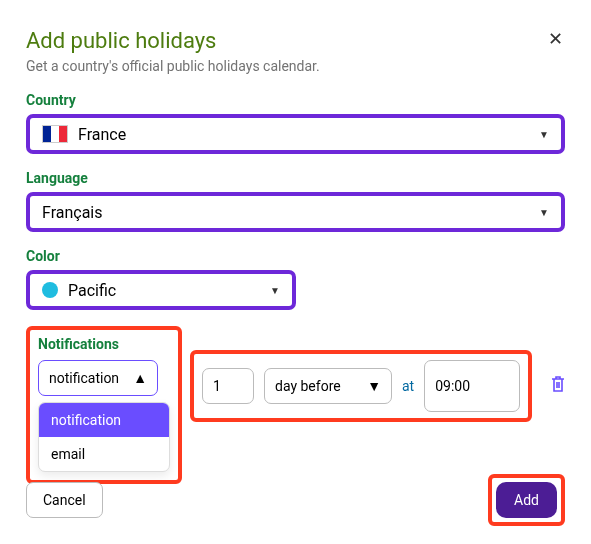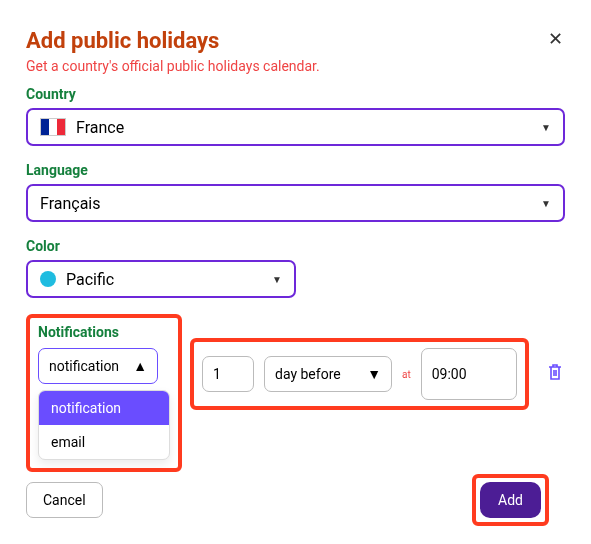--- a/index.html
+++ b/index.html
@@ -15,45 +15,45 @@
       padding: 28px 26px;
       color: #000;
     }
     .header-row {
       display: flex;
       justify-content: space-between;
       align-items: flex-start;
     }
     h1 {
       font-size: 22px;
-      font-weight: 700;
-      color: #c2410c;
+      font-weight: 400;
+      color: #4d7c0f;
     }
     .subtitle {
       font-size: 14px;
-      color: #ef4444;
+      color: #737373;
       margin-top: 5px;
-      margin-bottom: 12px;
+      margin-bottom: 18px;
     }
     .close-x {
       font-size: 18px;
       color: #333;
       cursor: pointer;
       line-height: 1;
       padding: 2px;
     }
     .field-label {
       font-size: 14px;
       font-weight: 700;
       color: #15803d;
       margin-bottom: 6px;
     }
     .select-box {
       width: 100%;
-      border: 2px solid #6d28d9;
+      border: 4px solid #6d28d9;
       border-radius: 7px;
       height: 38px;
       display: flex;
       align-items: center;
       padding: 16px 12px;
       justify-content: space-between;
       cursor: pointer;
       background: #fff;
     }
     .select-left {
@@ -119,21 +119,21 @@
     .num-input {
       width: 52px;
       height: 36px;
       border: 1px solid #bbb;
       border-radius: 7px;
       padding: 0 10px;
       font-size: 14px;
       background: #fff;
     }
     .day-select { width: 128px; }
-    .at-label { font-size: 10px; color: #ef4444; }
+    .at-label { font-size: 14px; color: #0369a1; }
     .time-input {
       width: 96px;
       height: 52px;
       border: 1px solid #bbb;
       border-radius: 7px;
       padding: 0 10px;
       font-size: 14px;
       background: #fff;
     }
     .trash {
@@ -172,21 +172,21 @@
     }
     .notif-layout {
       display: flex;
       align-items: flex-start;
       gap: 8px;
     }
     .footer {
       position: absolute;
       bottom: 18px;
       left: 26px;
-      right: 42px;
+      right: 26px;
       display: flex;
       justify-content: space-between;
       align-items: center;
     }
     .cancel-btn {
       border: 1px solid #bbb;
       background: #fff;
       border-radius: 7px;
       height: 36px;
       padding: 0 16px;

